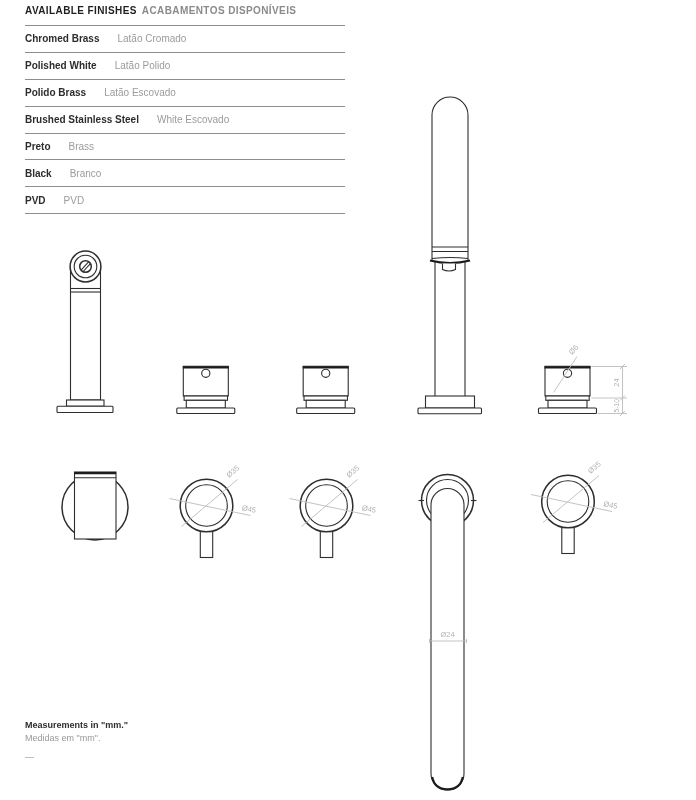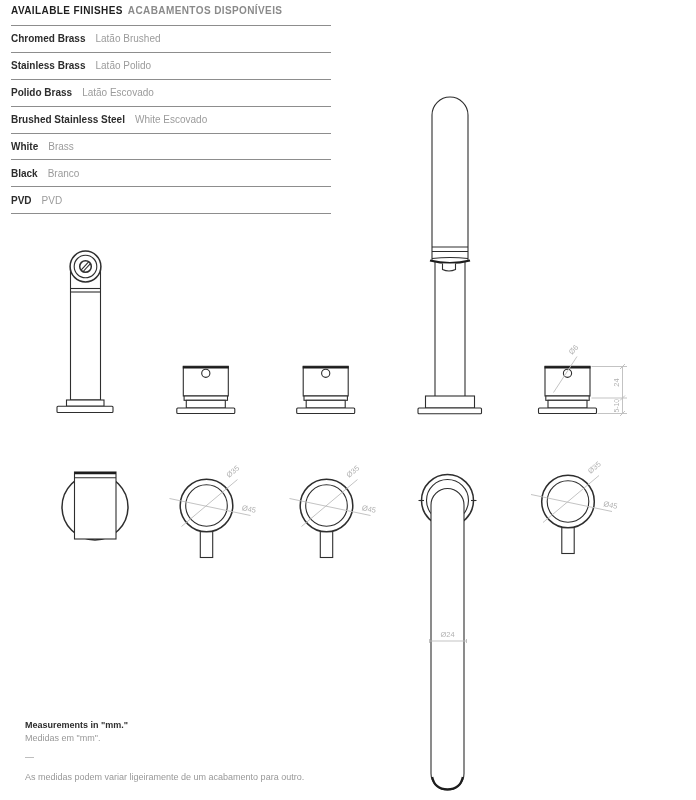--- a/index.html
+++ b/index.html
@@ -2,25 +2,25 @@
 <html><head>
 <meta charset="utf-8">
 <style>
   html,body{margin:0;padding:0;}
   body{
     width:696px;height:800px;position:relative;background:#ffffff;overflow:hidden;
     font-family:"Liberation Sans","DejaVu Sans",sans-serif;
     -webkit-font-smoothing:antialiased;
   }
   
-  .finishes{position:absolute;left:11px;top:5px;width:320px;}
+  .finishes{position:absolute;left:25px;top:5px;width:320px;}
   .f-title{font-size:10px;font-weight:700;letter-spacing:.4px;color:#1f1f1f;white-space:nowrap;}
   .f-title .pt{color:#8a8a8a;margin-left:5px;}
   .f-rows{margin-top:9px;border-bottom:1.7px solid #8d8d8d;}
-  .f-row{border-top:1.7px solid #8d8d8d;height:25.9px;display:flex;align-items:center;gap:10px;font-size:10px;white-space:nowrap;}
+  .f-row{border-top:1.7px solid #8d8d8d;height:25.9px;display:flex;align-items:center;gap:18px;font-size:10px;white-space:nowrap;}
   .f-en{font-weight:700;color:#2d2d2d;}
   .f-pt{color:#9b9b9b;}
   
   svg.drawings{position:absolute;left:0;top:0;}
   .ln{stroke:#2e2e2e;stroke-width:1.1;fill:none;}
   .lnw{stroke:#2e2e2e;stroke-width:1.1;fill:#ffffff;}
   .ln2{stroke:#2e2e2e;stroke-width:1.5;fill:none;}
   .ln2w{stroke:#2e2e2e;stroke-width:1.5;fill:#ffffff;}
   .ln3{stroke:#1d1d1d;stroke-width:2.2;fill:none;}
   .dim{stroke:#bcbcbc;stroke-width:0.9;fill:none;}
@@ -34,36 +34,36 @@
 </head>
 <body>
 
 <div class="finishes">
   <div class="f-title">
     <span>AVAILABLE FINISHES</span><span class="pt">ACABAMENTOS DISPONÍVEIS</span>
   </div>
   <div class="f-rows">
     <div class="f-row">
       <span class="f-en">Chromed Brass</span>
-      <span class="f-pt">Latão Brushed</span>
+      <span class="f-pt">Latão Cromado</span>
     </div>
     <div class="f-row">
-      <span class="f-en">Stainless Brass</span>
+      <span class="f-en">Polished White</span>
       <span class="f-pt">Latão Polido</span>
     </div>
     <div class="f-row">
       <span class="f-en">Polido Brass</span>
       <span class="f-pt">Latão Escovado</span>
     </div>
     <div class="f-row">
       <span class="f-en">Brushed Stainless Steel</span>
       <span class="f-pt">White Escovado</span>
     </div>
     <div class="f-row">
-      <span class="f-en">White</span>
+      <span class="f-en">Preto</span>
       <span class="f-pt">Brass</span>
     </div>
     <div class="f-row">
       <span class="f-en">Black</span>
       <span class="f-pt">Branco</span>
     </div>
     <div class="f-row">
       <span class="f-en">PVD</span>
       <span class="f-pt">PVD</span>
     </div>
@@ -186,14 +186,13 @@
     <line class="dim" x1="531" y1="494.5" x2="612" y2="511.5"></line>
     <text class="dimt" transform="translate(590.5,474) rotate(-40)">Ø35</text>
     <text class="dimt" transform="translate(603,506) rotate(12)">Ø45</text>
   </g>
 </svg>
 
 <div class="footer">
   <div class="fb">Measurements in "mm."</div>
   <div>Medidas em "mm".</div>
   <div class="dash">—</div>
-  <div>As medidas podem variar ligeiramente de um acabamento para outro.</div>
 </div>
 
 </body></html>

